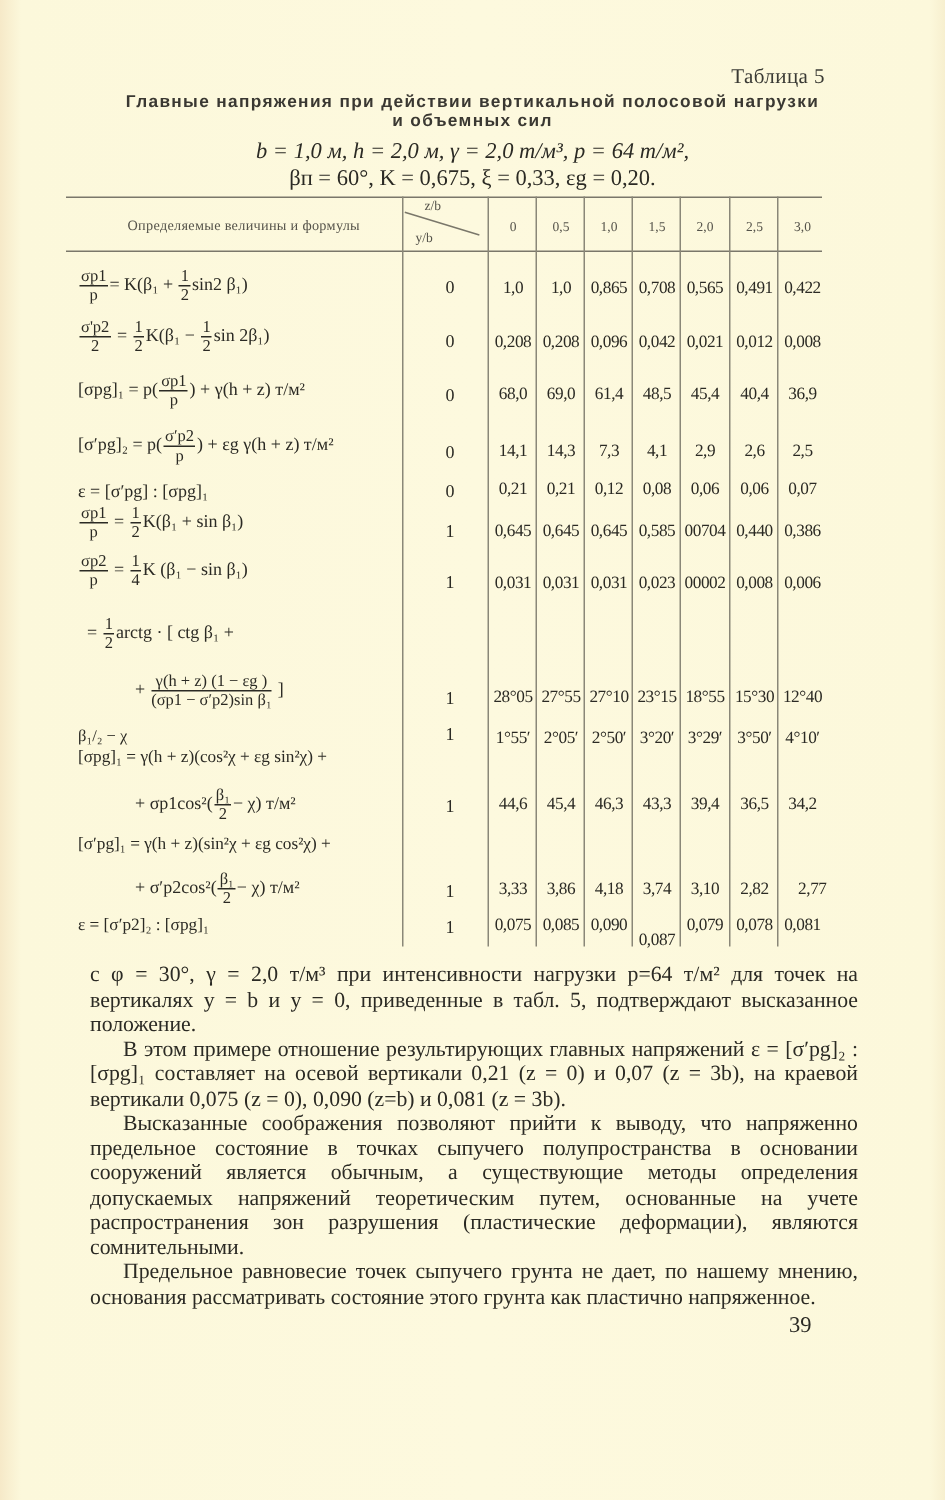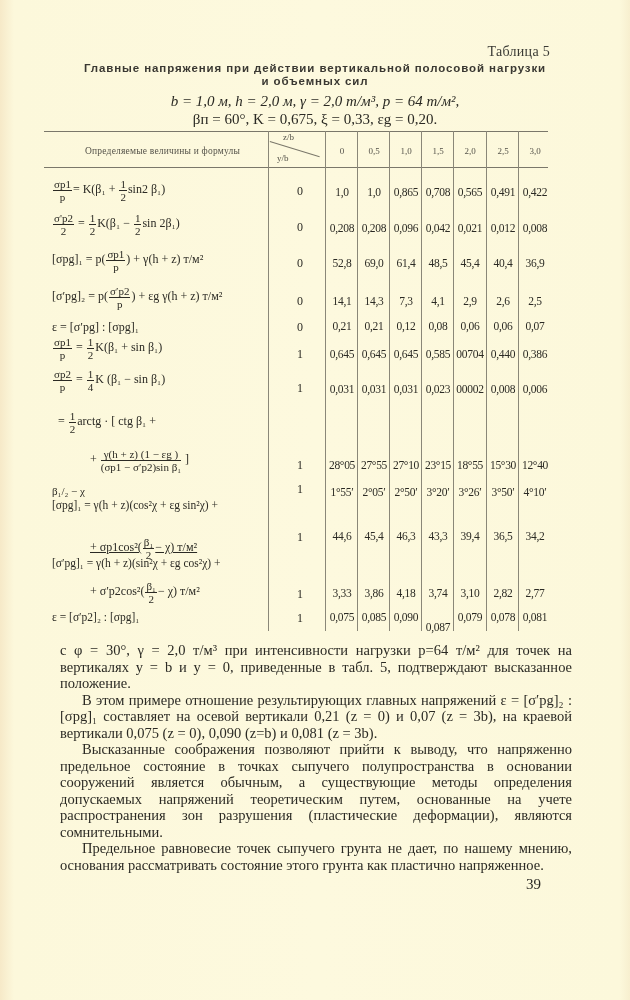--- a/index.html
+++ b/index.html
@@ -103,21 +103,21 @@
     <span class="frac"><span class="num">σp2</span><span>p</span></span> <span>=</span> <span class="frac"><span class="num">1</span><span>4</span></span><span>K (β₁ − sin β₁)</span>
   </div>
   <div class="formula" style="top:410px;left:58px;">
     <span>=</span> <span class="frac"><span class="num">1</span><span>2</span></span><span>arctg · [ ctg β₁ +</span>
   </div>
   <div class="formula" style="top:448px;left:90px;">
     <span>+</span> <span class="frac"><span class="num">γ(h + z) (1 − εg )</span><span>(σp1 − σ′p2)sin β₁</span></span> <span>]</span>
   </div>
   <div class="formula" style="top:484px;font-size:11px;">β₁/₂ − χ</div>
   <div class="formula" style="top:498px;font-size:11.5px;">[σpg]₁ = γ(h + z)(cos²χ + εg sin²χ) +</div>
-  <div class="formula" style="top:536px;left:90px;text-decoration:underline;">
+  <div class="formula" style="top:524px;left:90px;">
     <span>+ σp1cos²(</span><span class="frac"><span class="num">β₁</span><span>2</span></span><span>− χ) т/м²</span>
   </div>
   <div class="formula" style="top:556px;font-size:11.5px;">[σ′pg]₁ = γ(h + z)(sin²χ + εg cos²χ) +</div>
   <div class="formula" style="top:580px;left:90px;">
     <span>+ σ′p2cos²(</span><span class="frac"><span class="num">β₁</span><span>2</span></span><span>− χ) т/м²</span>
   </div>
   <div class="formula" style="top:610px;font-size:11.5px;">ε = [σ′p2]₂ : [σpg]₁</div>
 
   <div class="ybv" style="top:184px;">0</div>
   <div class="ybv" style="top:220px;">0</div>
@@ -144,21 +144,21 @@
   <div>
     <div class="cell" style="left:326px;top:222px;">0,208</div>
     <div class="cell" style="left:358px;top:222px;">0,208</div>
     <div class="cell" style="left:390px;top:222px;">0,096</div>
     <div class="cell" style="left:422px;top:222px;">0,042</div>
     <div class="cell" style="left:454px;top:222px;">0,021</div>
     <div class="cell" style="left:487px;top:222px;">0,012</div>
     <div class="cell" style="left:519px;top:222px;">0,008</div>
   </div>
   <div>
-    <div class="cell" style="left:326px;top:257px;">52,8</div>
+    <div class="cell" style="left:326px;top:257px;">68,0</div>
     <div class="cell" style="left:358px;top:257px;">69,0</div>
     <div class="cell" style="left:390px;top:257px;">61,4</div>
     <div class="cell" style="left:422px;top:257px;">48,5</div>
     <div class="cell" style="left:454px;top:257px;">45,4</div>
     <div class="cell" style="left:487px;top:257px;">40,4</div>
     <div class="cell" style="left:519px;top:257px;">36,9</div>
   </div>
   <div>
     <div class="cell" style="left:326px;top:295px;">14,1</div>
     <div class="cell" style="left:358px;top:295px;">14,3</div>
@@ -202,41 +202,41 @@
     <div class="cell" style="left:422px;top:459px;">23°15</div>
     <div class="cell" style="left:454px;top:459px;">18°55</div>
     <div class="cell" style="left:487px;top:459px;">15°30</div>
     <div class="cell" style="left:519px;top:459px;">12°40</div>
   </div>
   <div>
     <div class="cell" style="left:326px;top:486px;">1°55′</div>
     <div class="cell" style="left:358px;top:486px;">2°05′</div>
     <div class="cell" style="left:390px;top:486px;">2°50′</div>
     <div class="cell" style="left:422px;top:486px;">3°20′</div>
-    <div class="cell" style="left:454px;top:486px;">3°26′</div>
+    <div class="cell" style="left:454px;top:486px;">3°29′</div>
     <div class="cell" style="left:487px;top:486px;">3°50′</div>
     <div class="cell" style="left:519px;top:486px;">4°10′</div>
   </div>
   <div>
     <div class="cell" style="left:326px;top:530px;">44,6</div>
     <div class="cell" style="left:358px;top:530px;">45,4</div>
     <div class="cell" style="left:390px;top:530px;">46,3</div>
     <div class="cell" style="left:422px;top:530px;">43,3</div>
     <div class="cell" style="left:454px;top:530px;">39,4</div>
     <div class="cell" style="left:487px;top:530px;">36,5</div>
     <div class="cell" style="left:519px;top:530px;">34,2</div>
   </div>
   <div>
     <div class="cell" style="left:326px;top:587px;">3,33</div>
     <div class="cell" style="left:358px;top:587px;">3,86</div>
     <div class="cell" style="left:390px;top:587px;">4,18</div>
     <div class="cell" style="left:422px;top:587px;">3,74</div>
     <div class="cell" style="left:454px;top:587px;">3,10</div>
     <div class="cell" style="left:487px;top:587px;">2,82</div>
-    <div class="cell" style="left:519px;top:587px;">2,77</div>
+    <div class="cell" style="left:519px;top:587px;text-align:right;">2,77</div>
   </div>
   <div>
     <div class="cell" style="left:326px;top:611px;">0,075</div>
     <div class="cell" style="left:358px;top:611px;">0,085</div>
     <div class="cell" style="left:390px;top:611px;">0,090</div>
     <div class="cell" style="left:422px;top:611px;margin-top:10px;">0,087</div>
     <div class="cell" style="left:454px;top:611px;">0,079</div>
     <div class="cell" style="left:487px;top:611px;">0,078</div>
     <div class="cell" style="left:519px;top:611px;">0,081</div>
   </div>

